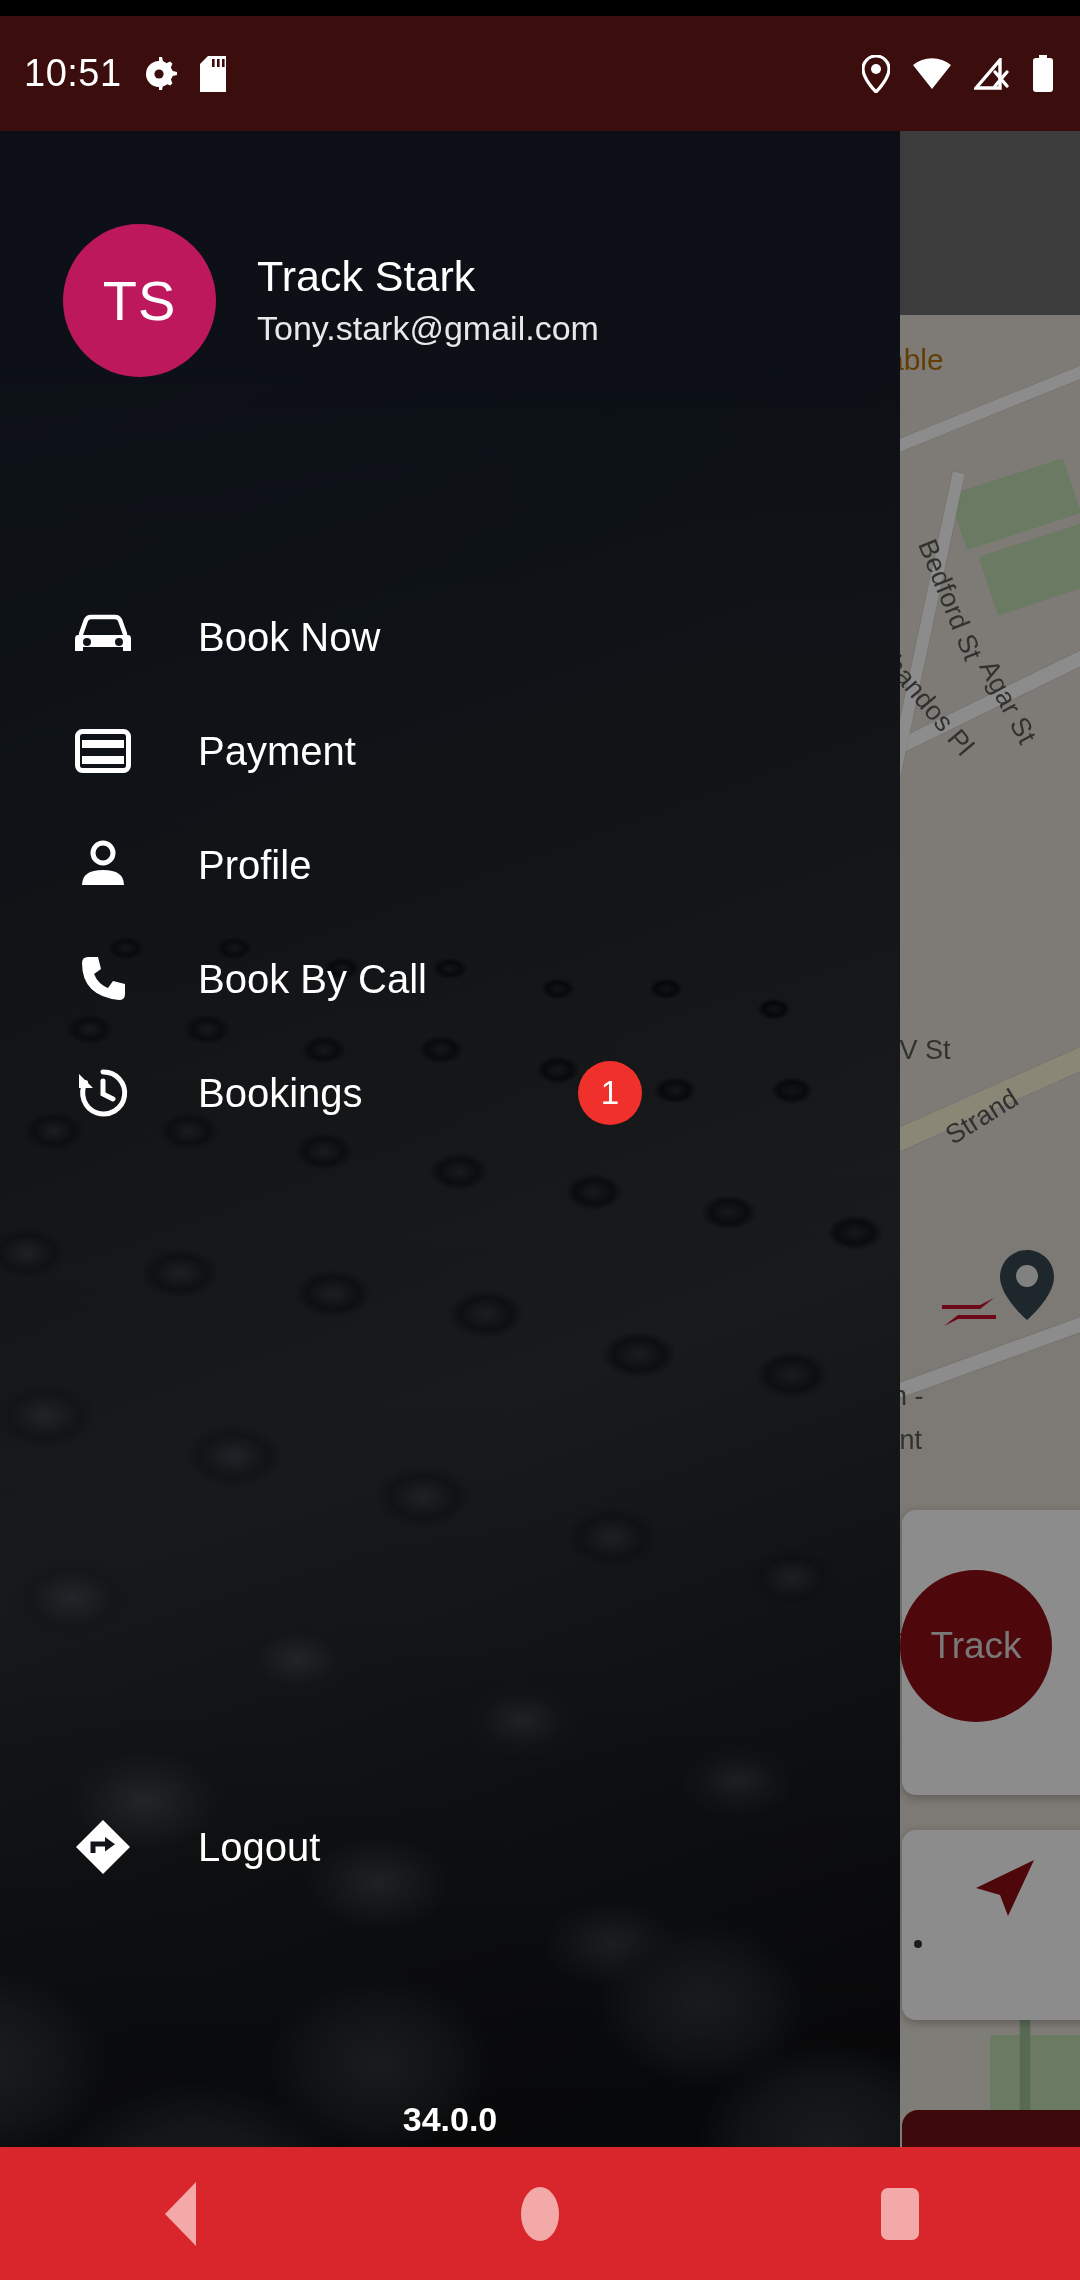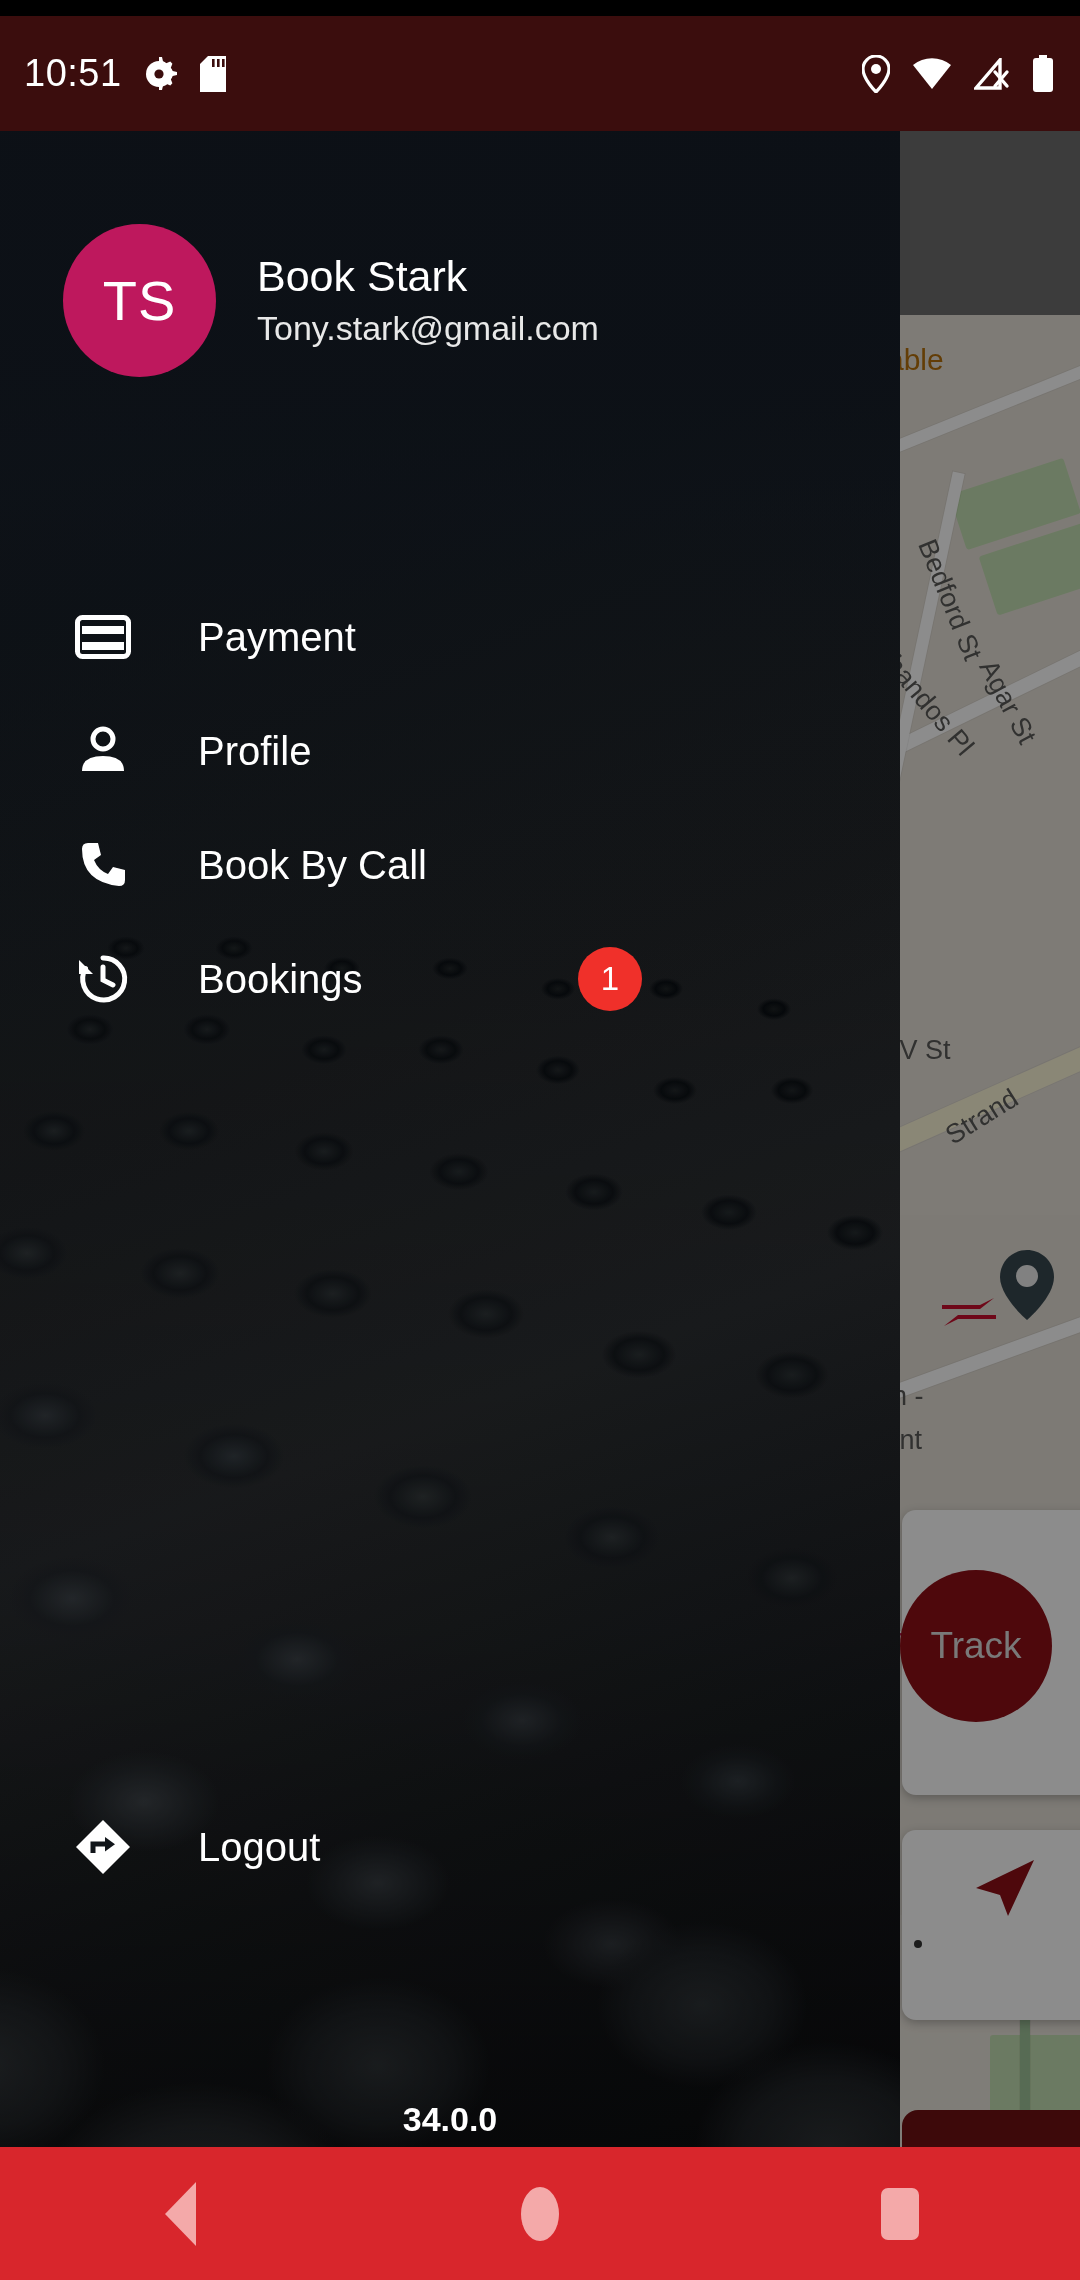--- a/index.html
+++ b/index.html
@@ -363,27 +363,38 @@
   <div id="drawer">
     <div id="drawer-bg"></div>
     <div id="drawer-bg-front"></div>
     <div id="drawer-veil"></div>
 
     <div id="drawer-content">
 
       <div id="profile">
         <div id="avatar">TS</div>
         <div id="profile-text">
-          <div id="profile-name">Book Stark</div>
+          <div id="profile-name">Track Stark</div>
           <div id="profile-email">Tony.stark@gmail.com</div>
         </div>
       </div>
 
       <div id="menu-main">
 
+        <div class="menu-item">
+          <span class="menu-ico">
+            <svg width="60" height="46" viewBox="0 0 60 46">
+              <path d="M8 20 L13 6 Q14.5 3 18 3 H42 Q45.5 3 47 6 L52 20" fill="none" stroke="#fff" stroke-width="4.5" stroke-linecap="round"></path>
+              <path d="M5 21 H55 Q58 21 58 25 V37 H50 V33 H10 V37 H2 V25 Q2 21 5 21 Z" fill="#fff"></path>
+              <circle cx="14" cy="28" r="4" fill="#11151A"></circle>
+              <circle cx="46" cy="28" r="4" fill="#11151A"></circle>
+            </svg>
+          </span>
+          <span class="menu-label">Book Now</span>
+        </div>
 
         <div class="menu-item">
           <span class="menu-ico">
             <svg width="56" height="44" viewBox="0 0 56 44">
               <rect x="2.5" y="2.5" width="51" height="39" rx="5" fill="none" stroke="#fff" stroke-width="5"></rect>
               <rect x="7" y="11" width="42" height="8" fill="#fff"></rect>
               <rect x="7" y="27" width="42" height="8" fill="#fff"></rect>
             </svg>
           </span>
           <span class="menu-label">Payment</span>

